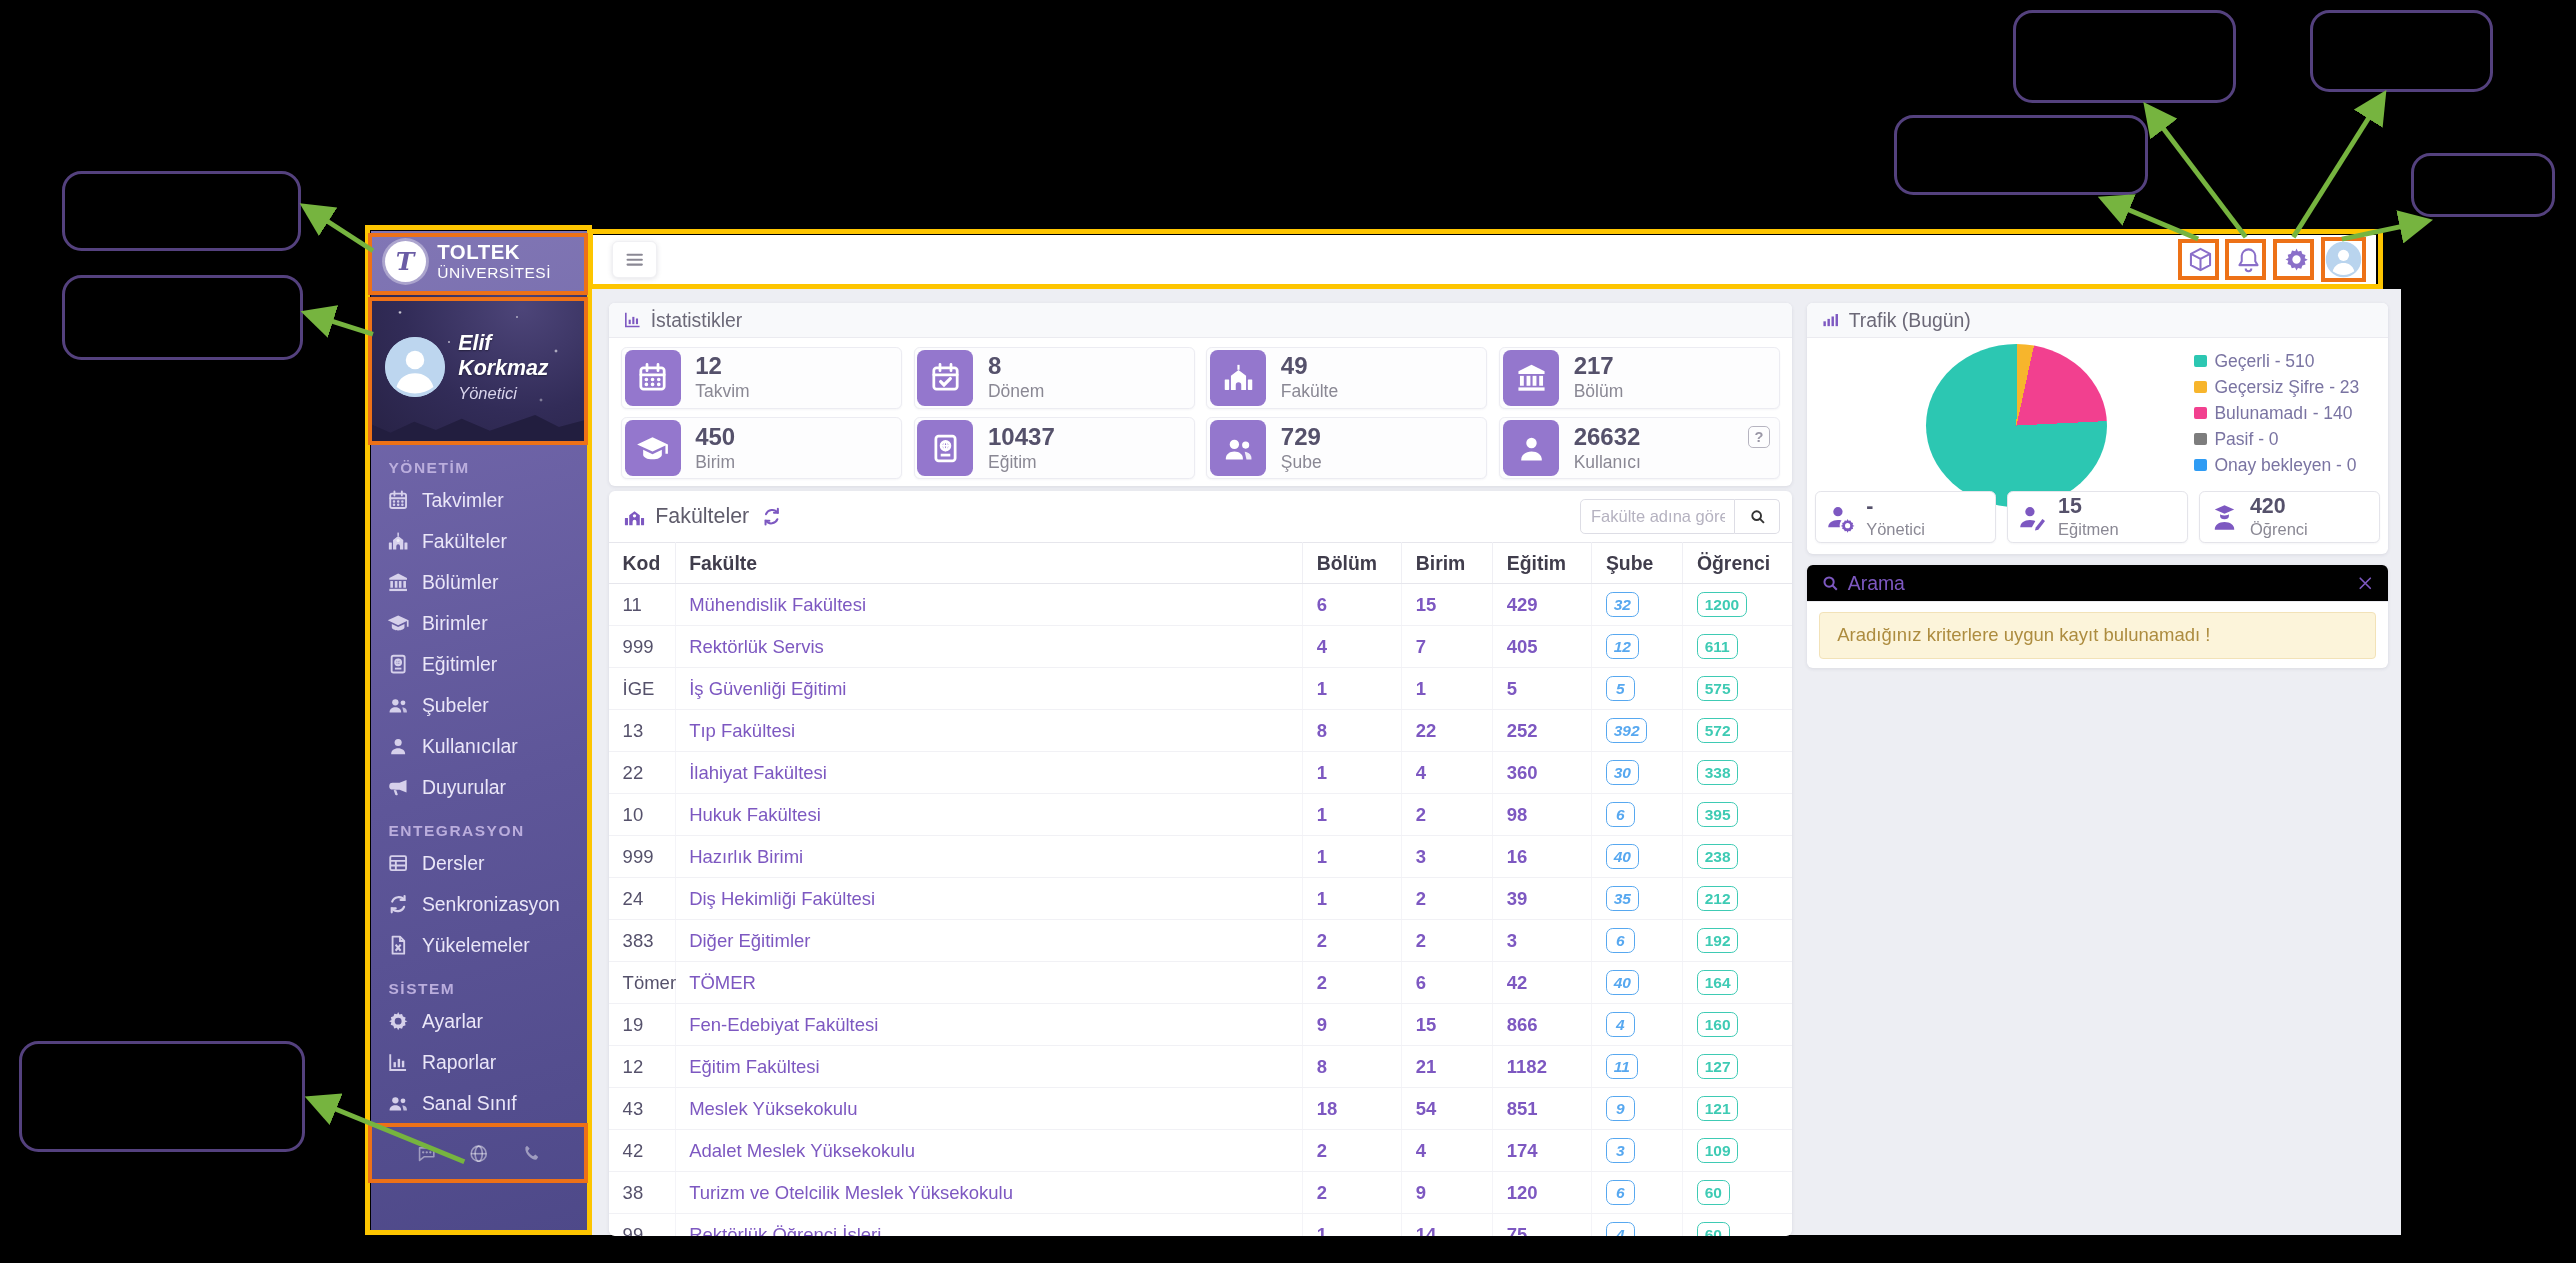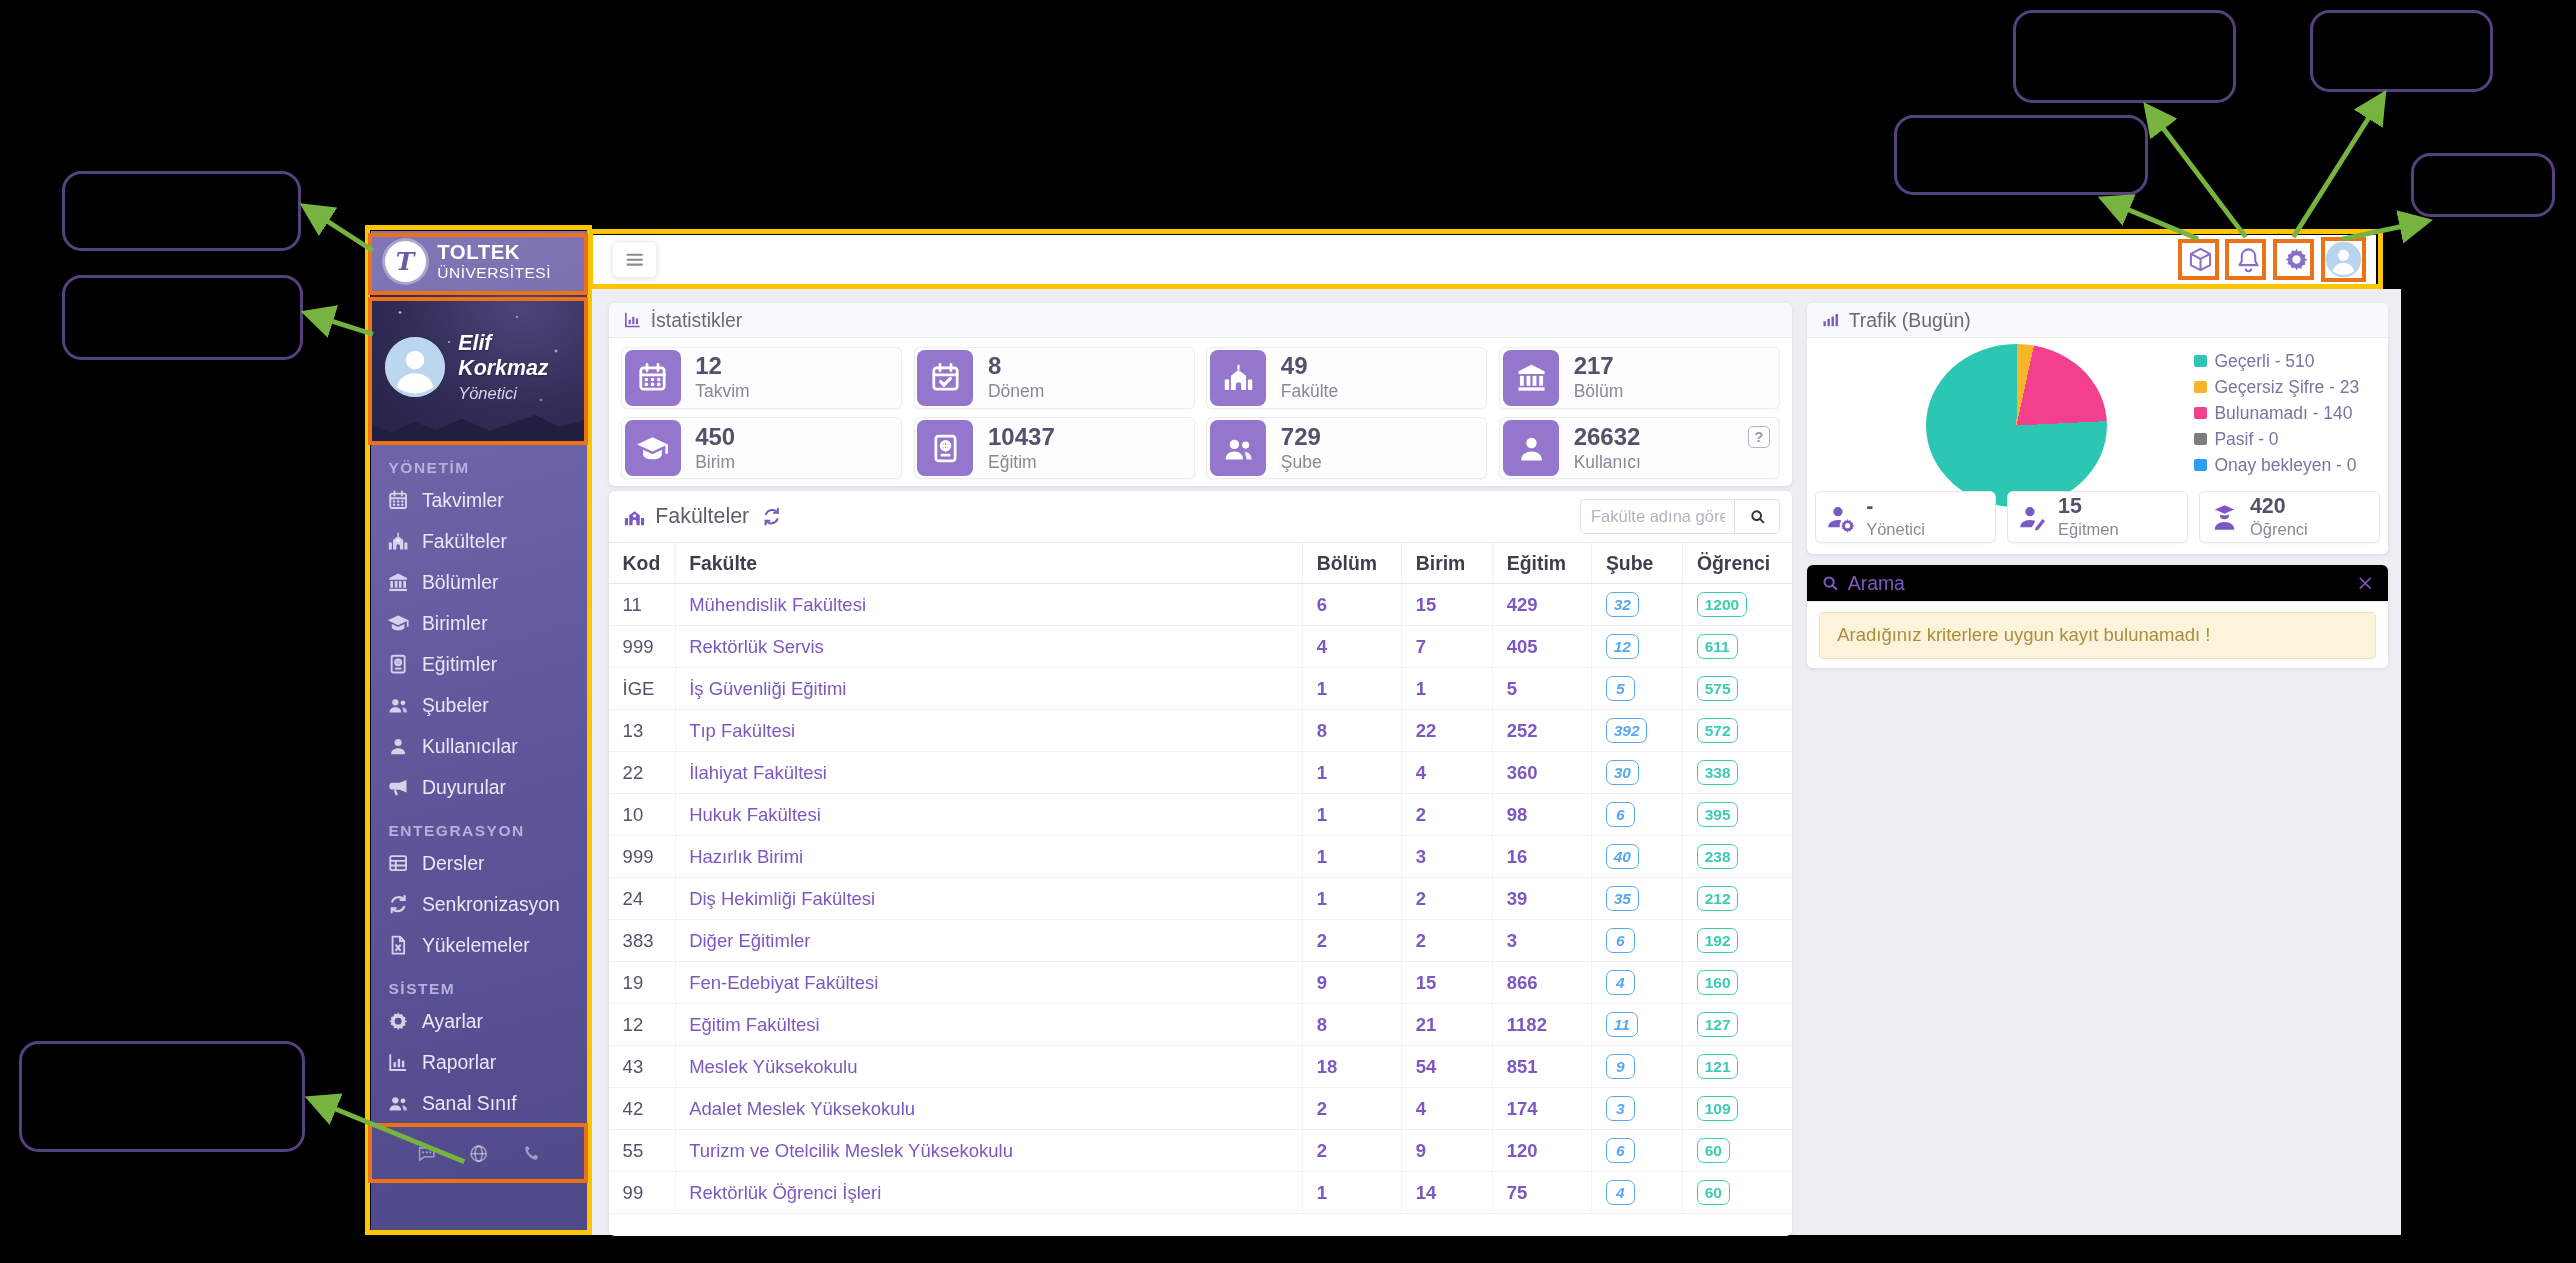--- a/index.html
+++ b/index.html
@@ -648,20 +648,29 @@
           <tr>
             <td class="kod">383</td>
             <td class="fac"><a>Diğer Eğitimler</a></td>
             <td class="num">2</td>
             <td class="num">2</td>
             <td class="num">3</td>
             <td><span class="badge blue">6</span></td>
             <td><span class="badge teal">192</span></td>
           </tr>
           <tr>
+            <td class="kod">Tömer</td>
+            <td class="fac"><a>TÖMER</a></td>
+            <td class="num">2</td>
+            <td class="num">6</td>
+            <td class="num">42</td>
+            <td><span class="badge blue">40</span></td>
+            <td><span class="badge teal">164</span></td>
+          </tr>
+          <tr>
             <td class="kod">19</td>
             <td class="fac"><a>Fen-Edebiyat Fakültesi</a></td>
             <td class="num">9</td>
             <td class="num">15</td>
             <td class="num">866</td>
             <td><span class="badge blue">4</span></td>
             <td><span class="badge teal">160</span></td>
           </tr>
           <tr>
             <td class="kod">12</td>
@@ -684,21 +693,21 @@
           <tr>
             <td class="kod">42</td>
             <td class="fac"><a>Adalet Meslek Yüksekokulu</a></td>
             <td class="num">2</td>
             <td class="num">4</td>
             <td class="num">174</td>
             <td><span class="badge blue">3</span></td>
             <td><span class="badge teal">109</span></td>
           </tr>
           <tr>
-            <td class="kod">55</td>
+            <td class="kod">38</td>
             <td class="fac"><a>Turizm ve Otelcilik Meslek Yüksekokulu</a></td>
             <td class="num">2</td>
             <td class="num">9</td>
             <td class="num">120</td>
             <td><span class="badge blue">6</span></td>
             <td><span class="badge teal">60</span></td>
           </tr>
           <tr>
             <td class="kod">99</td>
             <td class="fac"><a>Rektörlük Öğrenci İşleri</a></td>

